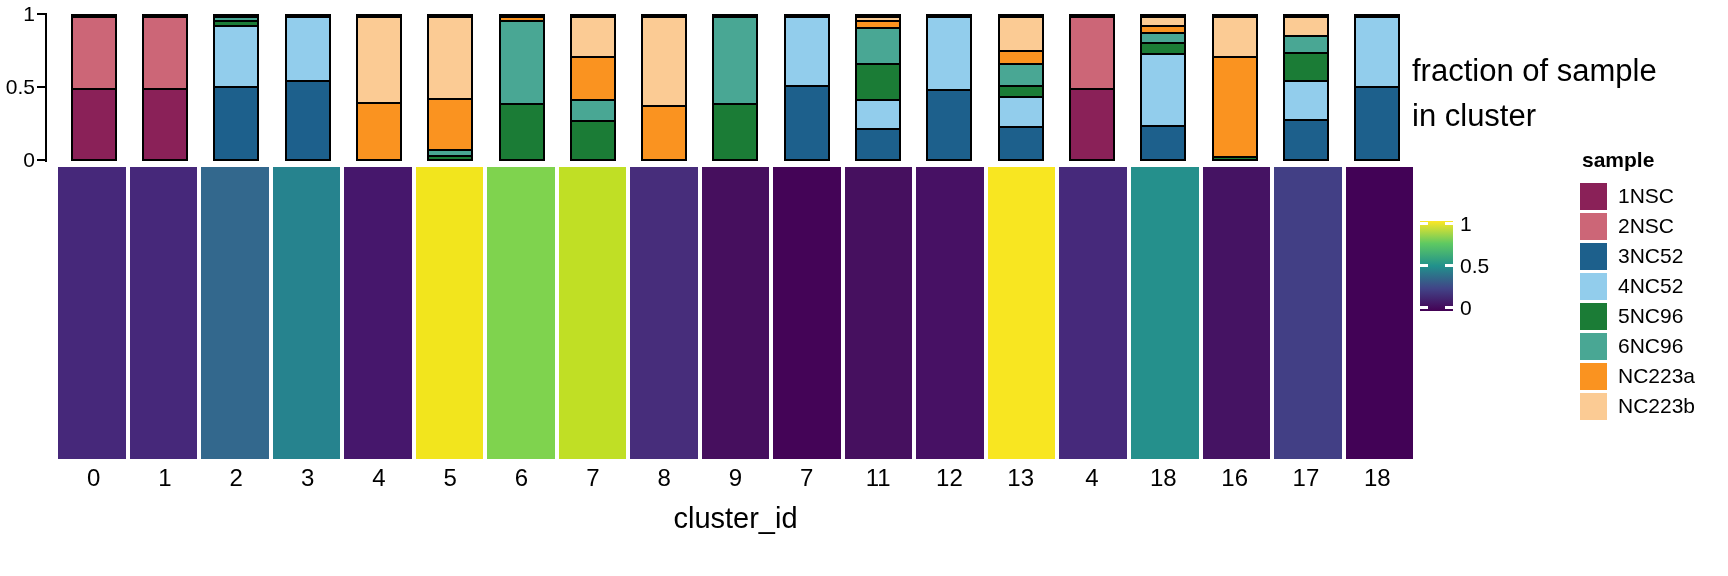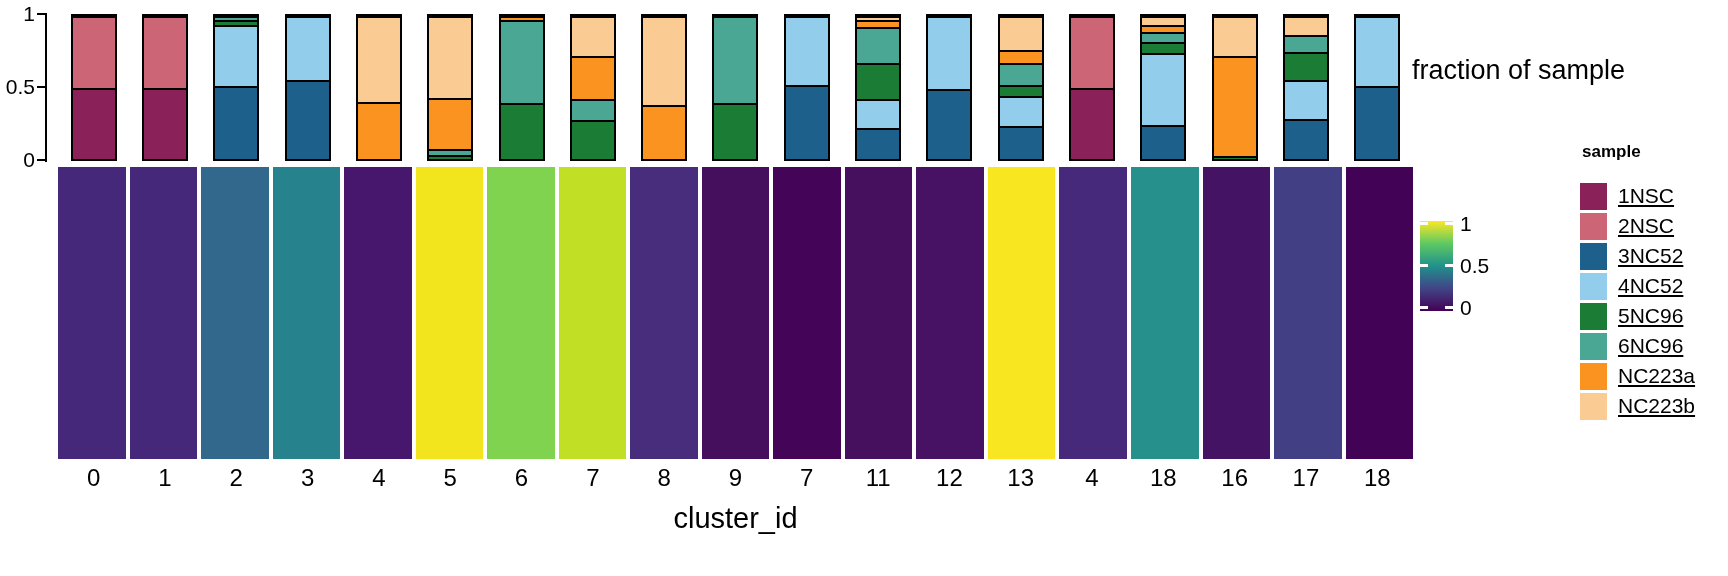--- a/index.html
+++ b/index.html
@@ -16,29 +16,29 @@
   .frac-bar{position:relative;width:46px;height:100%;border:2px solid #000;box-sizing:border-box;background:#fff;}
   .bar-seg{position:absolute;left:0;width:100%;box-sizing:border-box;border-top:2px solid #000;}
   
   #heat-row{position:absolute;left:58px;top:167px;width:1355px;height:292px;display:flex;gap:4px;}
   .heat-tile{flex:1;height:100%;}
   
   #xlab-row{position:absolute;left:58px;top:464px;width:1355px;display:flex;}
   .xlab{flex:1;text-align:center;font-size:24px;line-height:28px;}
   #x-title{position:absolute;left:58px;top:501px;width:1355px;text-align:center;font-size:29px;line-height:34px;}
   
-  #frac-legend-title{position:absolute;left:1412px;top:48px;font-size:27px;line-height:45px;}
+  #frac-legend-title{position:absolute;left:1412px;top:48px;font-size:31px;line-height:45px;}
   #expr-legend-title{position:absolute;left:1420px;top:146px;font-size:23px;font-weight:bold;line-height:35px;}
   #colorbar-wrap{position:absolute;left:1420px;top:221px;width:33px;height:90px;}
   #colorbar{width:33px;height:90px;}
   .cbar-dash{position:absolute;width:8px;height:3px;background:#ffffff;}
   .cbar-lab{position:absolute;left:1460px;font-size:21px;line-height:24px;}
-  #sample-legend-title{position:absolute;left:1582px;top:138px;font-size:17px;font-weight:bold;line-height:28px;}
+  #sample-legend-title{position:absolute;left:1582px;top:146px;font-size:21px;font-weight:bold;line-height:28px;}
   #sample-legend{position:absolute;left:1580px;top:181px;display:flex;flex-direction:column;}
-  .sample-row{display:flex;align-items:center;height:30px;text-decoration:underline;}
+  .sample-row{display:flex;align-items:center;height:30px;}
   .sample-swatch{width:27px;height:27px;flex:0 0 27px;}
   .sample-label{margin-left:11px;font-size:21px;line-height:24px;}
 </style>
 </head>
 <body>
 
 <div id="frac-axis-line"></div>
 <div class="frac-tick" style="top:13px"></div>
 <div class="frac-tick" style="top:86px"></div>
 <div class="frac-tick" style="top:159px"></div>
@@ -226,20 +226,21 @@
     <div class="xlab">4</div>
     <div class="xlab">18</div>
     <div class="xlab">16</div>
     <div class="xlab">17</div>
     <div class="xlab">18</div>
   </div>
 <div id="x-title">cluster_id</div>
 
 <div id="frac-legend-title">
   <div>fraction of sample</div>
+  <div>in cluster</div>
 </div>
 
 <div id="expr-legend-title">
 </div>
 <div id="colorbar-wrap">
   <div id="colorbar" style="background: linear-gradient(to top, rgb(68, 1, 84) 0%, rgb(65, 68, 135) 25%, rgb(33, 145, 140) 50%, rgb(94, 201, 98) 75%, rgb(253, 231, 37) 100%);"></div>
 </div>
 <div class="cbar-dash" style="left:1420px;top:222px"></div>
 <div class="cbar-dash" style="left:1445px;top:222px"></div>
 <div class="cbar-dash" style="left:1420px;top:264px"></div>

